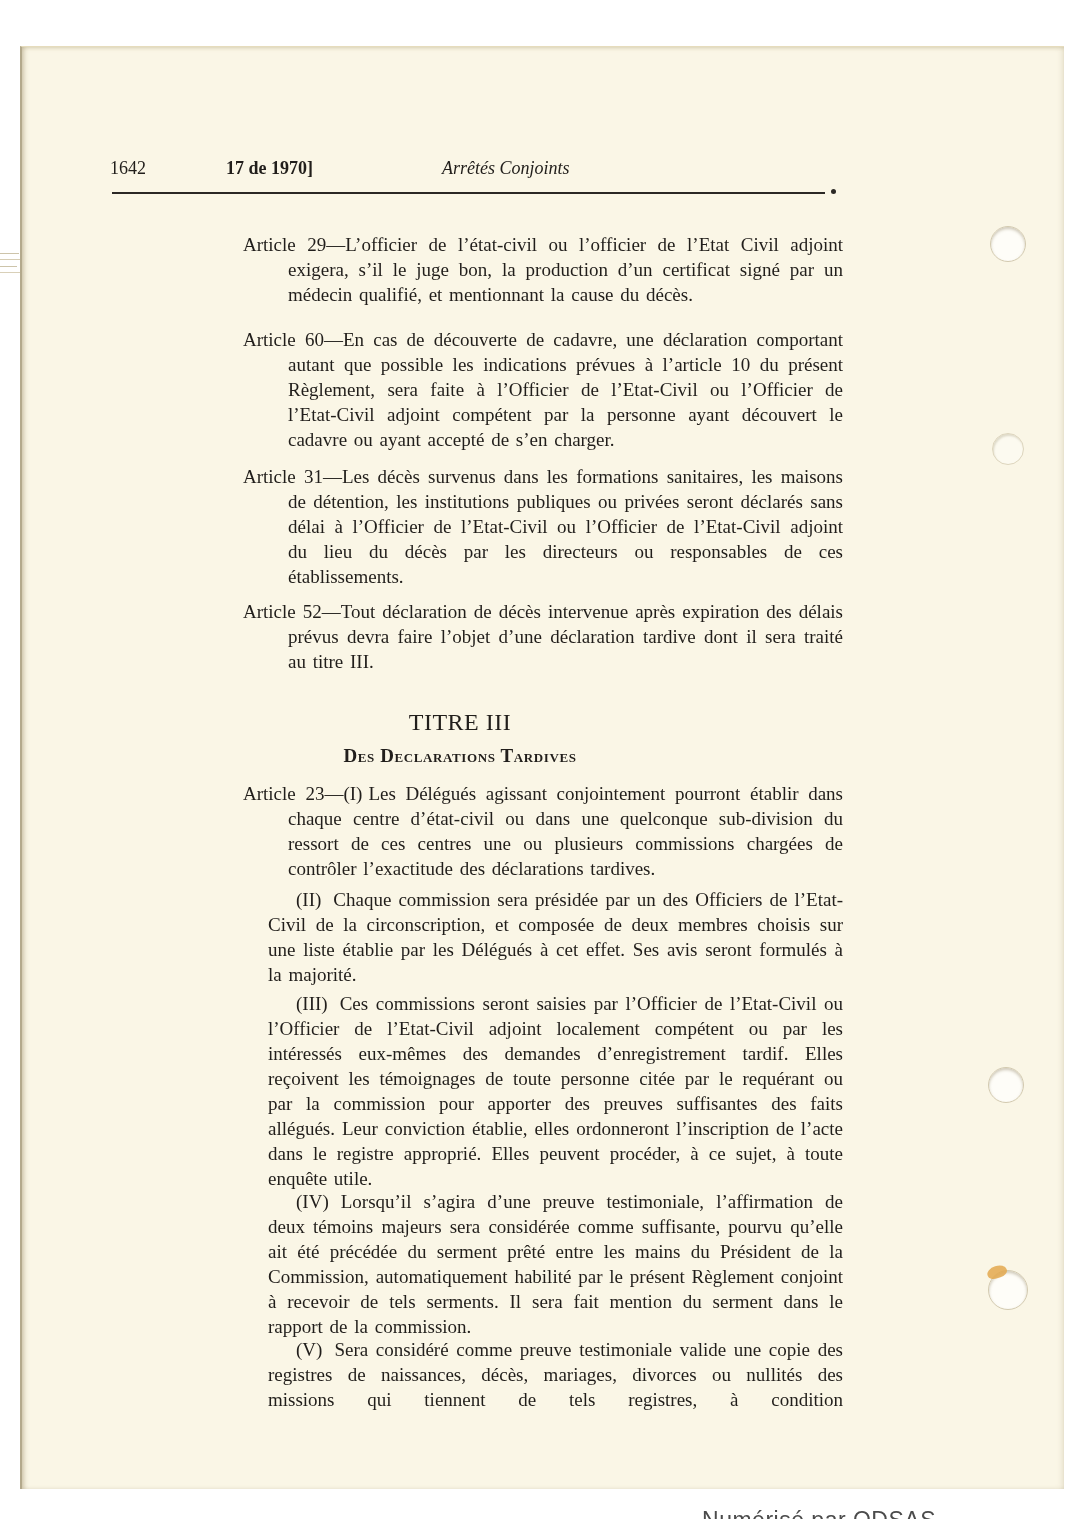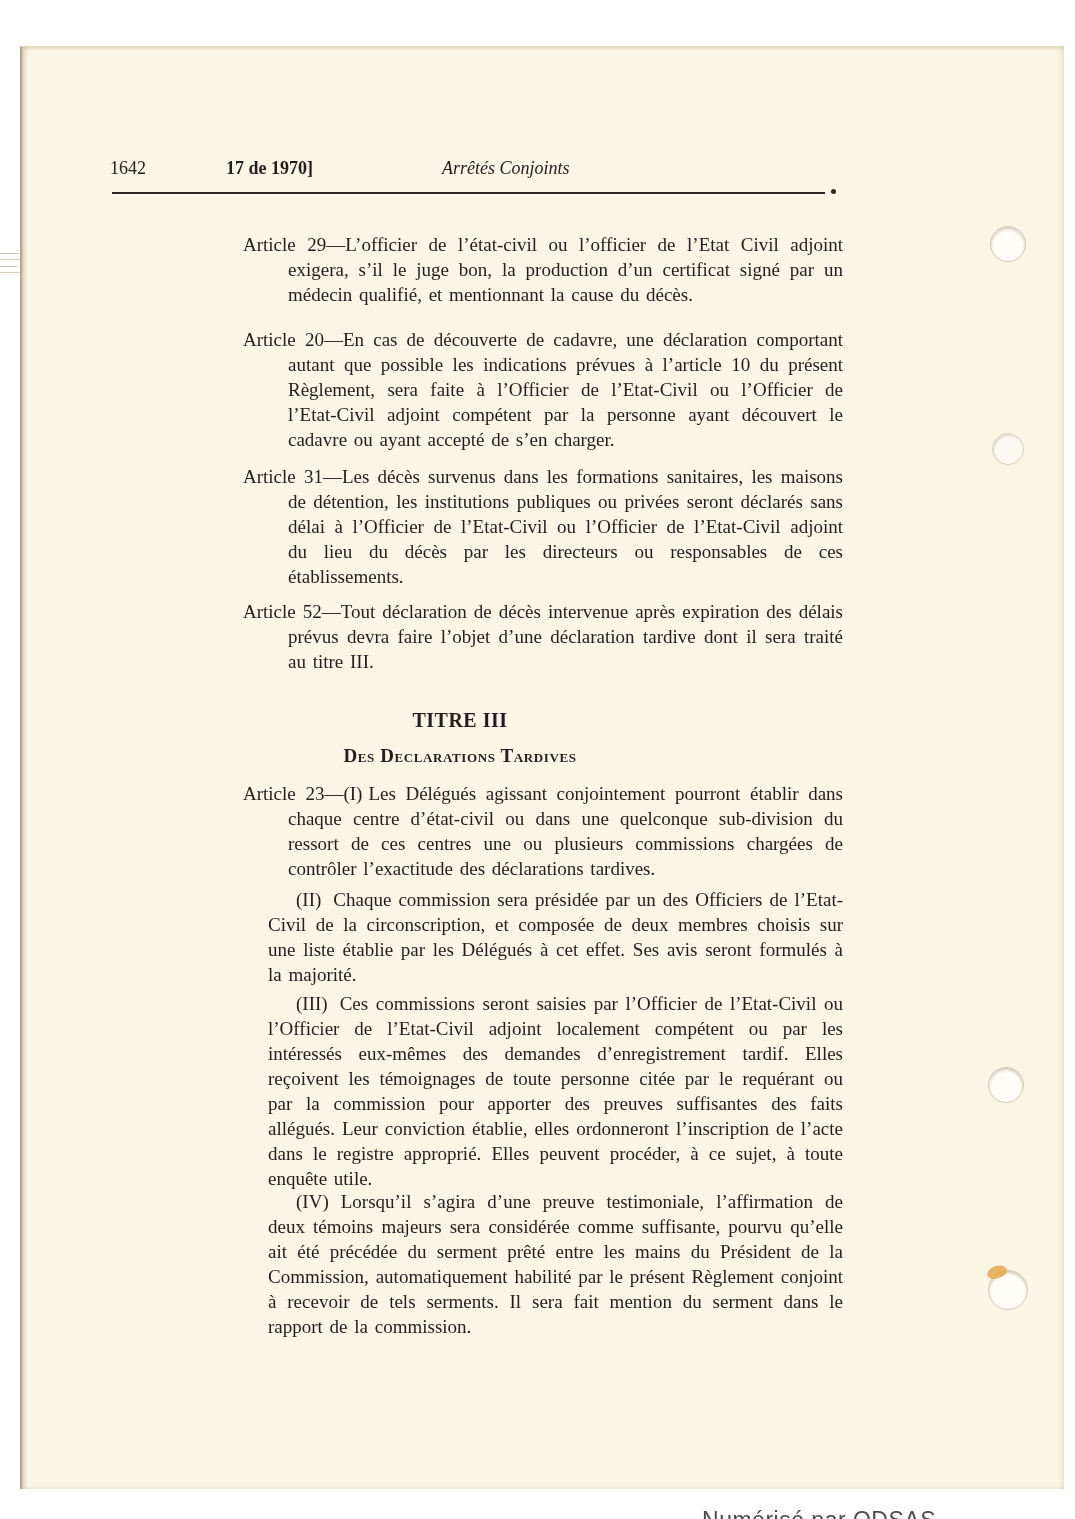--- a/index.html
+++ b/index.html
@@ -41,21 +41,21 @@
   .article {
     left: 213px; width: 600px; box-sizing: border-box;
     padding-left: 45px; text-indent: -45px;
   }
   .clause { left: 238px; width: 575px; text-indent: 28px; }
   .clause.cut { text-align-last: justify; }
   .numeral { margin-right: 12px; }
   .numeral.first { margin-right: 6px; }
 
   .titre, .subtitre { left: 0; width: 860px; text-align: center; }
-  .titre    { font-size: 20px; font-weight: bold; letter-spacing: .5px; }
+  .titre    { font-size: 24px; font-weight: normal; letter-spacing: .5px; }
   .subtitre { font-size: 19px; font-variant: small-caps; letter-spacing: .6px; }
 
   
   .hole {
     position: absolute; border-radius: 50%;
     background: #fefdf8;
     border: 1px solid #d3cab0;
     box-shadow: inset 0 2px 3px rgba(140,128,95,.4);
   }
   .hole.faint { border-color: #ddd5bd; box-shadow: inset 1px 2px 2px rgba(150,140,105,.28); background: #fcfaf0; }
@@ -99,37 +99,38 @@
   <div class="page">
 
     <span class="pageno">1642</span>
     <span class="ref">17 de 1970]</span>
     <span class="jtitle">Arrêtés Conjoints</span>
     <div class="rule"></div>
     <div class="rule-dot"></div>
 
     <p class="article" style="top:177px"><span>Article 29—</span><span>L’officier de l’état-civil ou l’officier de l’Etat Civil adjoint exigera, s’il le juge bon, la production d’un certificat signé par un médecin qualifié, et mentionnant la cause du décès.</span></p>
 
-    <p class="article" style="top:272px"><span>Article 20—</span><span>En cas de découverte de cadavre, une déclaration comportant autant que possible les indications prévues à l’article 10 du présent Règlement, sera faite à l’Officier de l’Etat-Civil ou l’Officier de l’Etat-Civil adjoint compétent par la personne ayant découvert le cadavre ou ayant accepté de s’en charger.</span></p>
+    <p class="article" style="top:272px"><span>Article 60—</span><span>En cas de découverte de cadavre, une déclaration comportant autant que possible les indications prévues à l’article 10 du présent Règlement, sera faite à l’Officier de l’Etat-Civil ou l’Officier de l’Etat-Civil adjoint compétent par la personne ayant découvert le cadavre ou ayant accepté de s’en charger.</span></p>
 
     <p class="article" style="top:409px"><span>Article 31—</span><span>Les décès survenus dans les formations sanitaires, les maisons de détention, les institutions publiques ou privées seront déclarés sans délai à l’Officier de l’Etat-Civil ou l’Officier de l’Etat-Civil adjoint du lieu du décès par les directeurs ou responsables de ces établissements.</span></p>
 
     <p class="article" style="top:544px"><span>Article 52—</span><span>Tout déclaration de décès intervenue après expiration des délais prévus devra faire l’objet d’une déclaration tardive dont il sera traité au titre III.</span></p>
 
     <h2 class="titre" style="top:654px">TITRE III</h2>
     <h3 class="subtitre" style="top:690px">Des Declarations Tardives</h3>
 
     <p class="article" style="top:726px"><span>Article 23—</span><span class="numeral first">(I)</span><span>Les Délégués agissant conjointement pourront établir dans chaque centre d’état-civil ou dans une quelconque sub-division du ressort de ces centres une ou plusieurs commissions chargées de contrôler l’exactitude des déclarations tardives.</span></p>
 
     <p class="clause" style="top:832px"><span class="numeral">(II)</span><span>Chaque commission sera présidée par un des Officiers de l’Etat-Civil de la circonscription, et composée de deux membres choisis sur une liste établie par les Délégués à cet effet. Ses avis seront formulés à la majorité.</span></p>
 
     <p class="clause" style="top:936px"><span class="numeral">(III)</span><span>Ces commissions seront saisies par l’Officier de l’Etat-Civil ou l’Officier de l’Etat-Civil adjoint localement compétent ou par les intéressés eux-mêmes des demandes d’enregistrement tardif. Elles reçoivent les témoignages de toute personne citée par le requérant ou par la commission pour apporter des preuves suffisantes des faits allégués. Leur conviction établie, elles ordonneront l’inscription de l’acte dans le registre approprié. Elles peuvent procéder, à ce sujet, à toute enquête utile.</span></p>
 
     <p class="clause" style="top:1134px"><span class="numeral">(IV)</span><span>Lorsqu’il s’agira d’une preuve testimoniale, l’affirmation de deux témoins majeurs sera considérée comme suffisante, pourvu qu’elle ait été précédée du serment prêté entre les mains du Président de la Commission, automatiquement habilité par le présent Règlement conjoint à recevoir de tels serments. Il sera fait mention du serment dans le rapport de la commission.</span></p>
 
+    <p class="clause cut" style="top:1282px"><span class="numeral">(V)</span><span>Sera considéré comme preuve testimoniale valide une copie des registres de naissances, décès, mariages, divorces ou nullités des missions qui tiennent de tels registres, à condition</span></p>
 
     <div class="hole" style="left:968px;top:179px;width:34px;height:34px"></div>
     <div class="hole faint" style="left:970px;top:386px;width:30px;height:30px"></div>
     <div class="hole" style="left:966px;top:1020px;width:34px;height:34px"></div>
     <div class="hole" style="left:966px;top:1223px;width:38px;height:38px">
         <span class="tan"></span>
       </div>
 
   </div>
 

